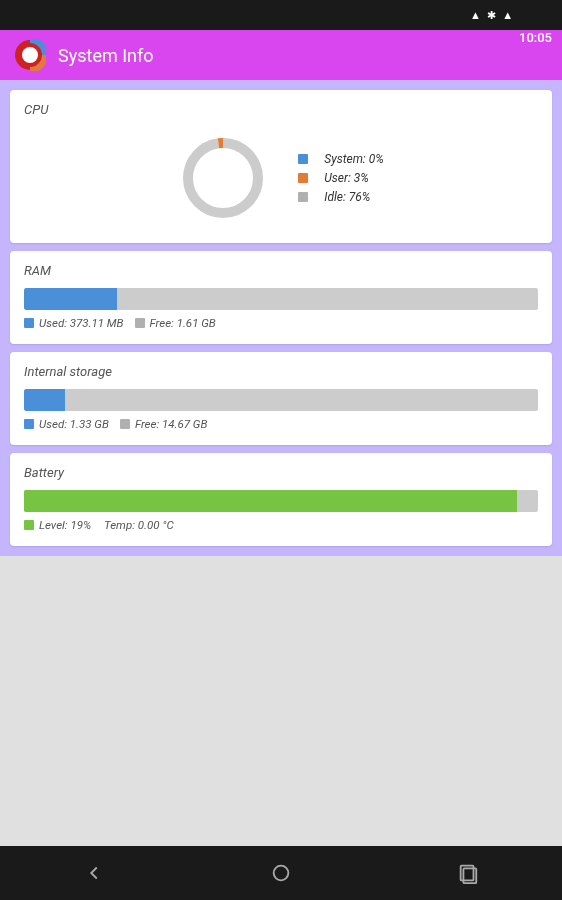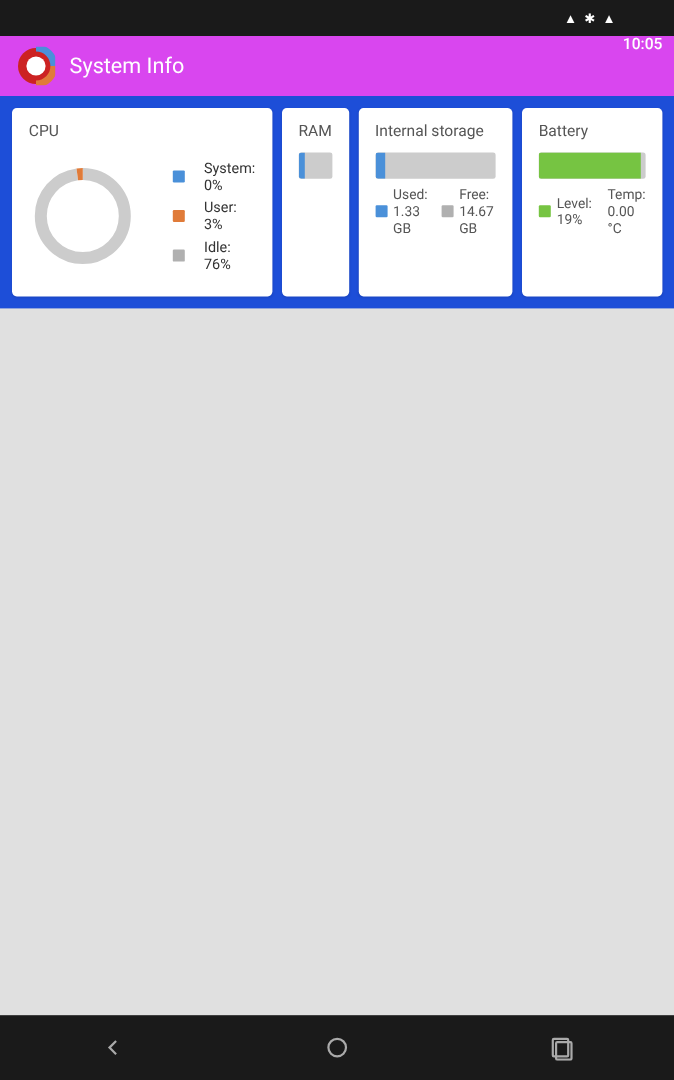--- a/index.html
+++ b/index.html
@@ -54,25 +54,26 @@
       position: relative;
     }
     .app-title {
       color: white;
       font-size: 18px;
       font-weight: 400;
     }
 
     
     .content {
-      background: #1d4ed8;
+      background: #c4b5fd;
       padding: 10px;
       display: flex;
-      flex-direction: row;
+      flex-direction: column;
       gap: 8px;
+      font-style: italic;
     }
 
     
     .card {
       background: white;
       border-radius: 4px;
       padding: 12px 14px 14px 14px;
       box-shadow: 0 1px 2px rgba(0,0,0,0.1);
     }
     .card-title {
@@ -226,20 +227,26 @@
         </div>
       </div>
     </div>
   </div>
 
   <div class="card">
     <div class="card-title">RAM</div>
     <div class="bar-container">
       <div class="bar-fill" style="background:#4a90d9; width:18%;"></div>
     </div>
+    <div class="bar-legend">
+      <div class="bar-legend-dot" style="background:#4a90d9;"></div>
+      <span>Used: 373.11 MB</span>
+      <div class="bar-legend-dot" style="background:#b0b0b0; margin-left:6px;"></div>
+      <span>Free: 1.61 GB</span>
+    </div>
   </div>
 
   <div class="card">
     <div class="card-title">Internal storage</div>
     <div class="bar-container">
       <div class="bar-fill" style="background:#4a90d9; width:8%;"></div>
     </div>
     <div class="bar-legend">
       <div class="bar-legend-dot" style="background:#4a90d9;"></div>
       <span>Used: 1.33 GB</span>

